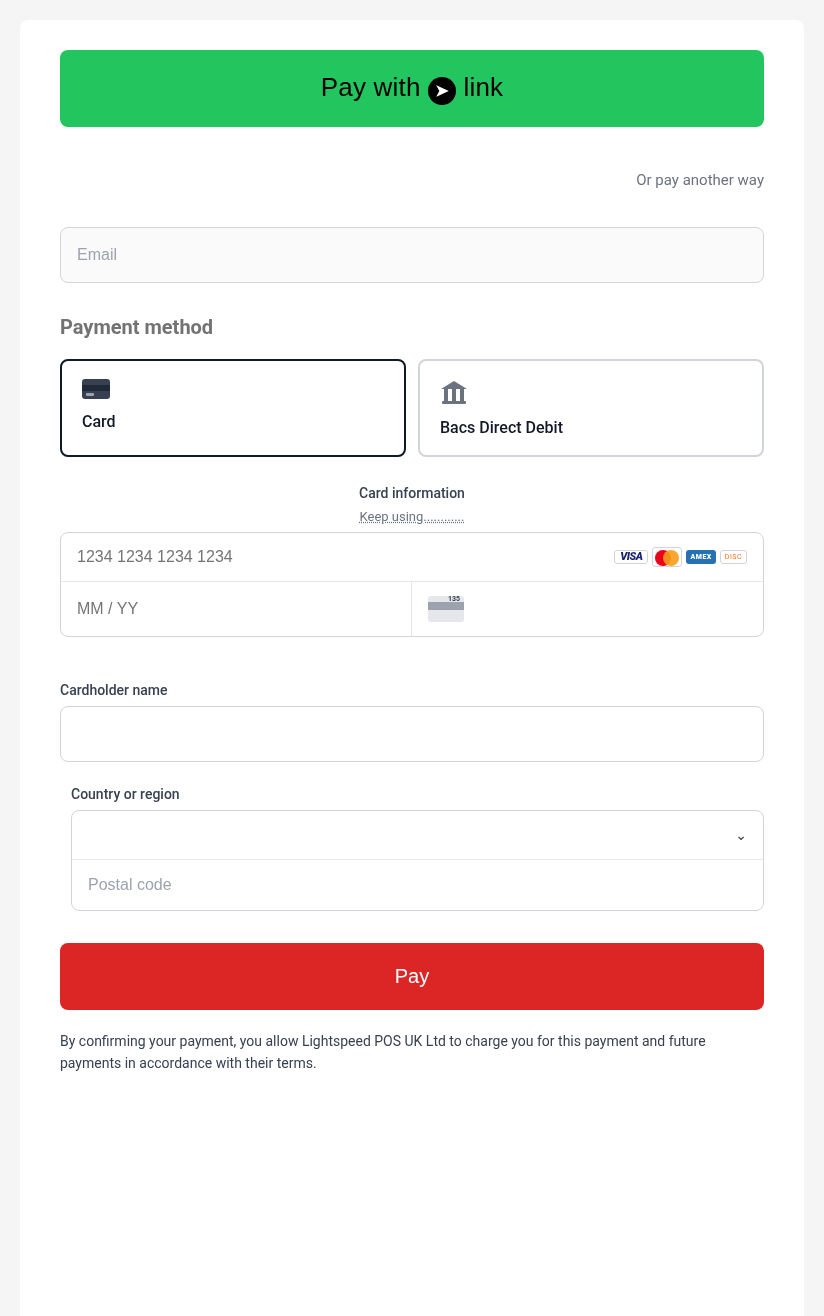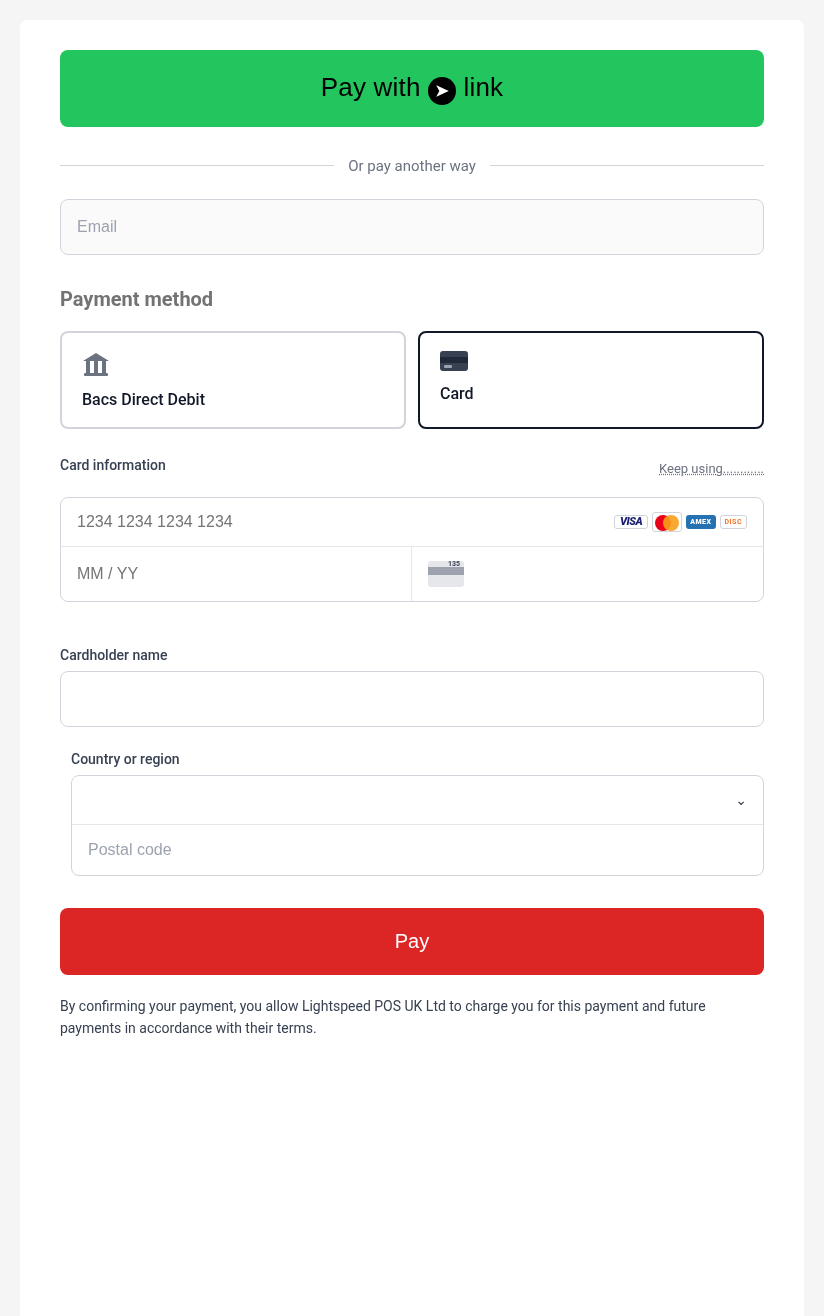--- a/index.html
+++ b/index.html
@@ -45,23 +45,24 @@
       width: 28px;
       height: 28px;
       background: #000;
       border-radius: 50%;
       color: #fff;
       font-size: 16px;
       font-weight: bold;
     }
     .divider-row {
       display: flex;
-      align-items: center;
+      align-items: flex-end;
       gap: 14px;
       margin-bottom: 24px;
+      flex-direction: column;
     }
     .divider-line {
       flex: 1;
       height: 1px;
       background: #d1d5db;
     }
     .divider-text {
       font-size: 15px;
       color: #6b7280;
       white-space: nowrap;
@@ -117,21 +118,22 @@
     .field-label {
       font-size: 14px;
       font-weight: 500;
       color: #374151;
       margin-bottom: 8px;
     }
     .card-info-header {
       display: flex;
       justify-content: space-between;
       align-items: center;
-      margin-bottom: 16px;
+      margin-bottom: 8px;
+      flex-direction: column;
     }
     .keep-using-text {
       font-size: 13px;
       color: #6b7280;
       text-decoration: underline dotted;
     }
     .card-input-group {
       border: 1.5px solid #d1d5db;
       border-radius: 8px;
       overflow: hidden;
@@ -210,21 +212,21 @@
       font-weight: 900;
       padding: 2px 4px;
       border-radius: 3px;
       letter-spacing: 0.5px;
     }
     .discover-badge {
       background: #fff;
       border: 1px solid #d1d5db;
       color: #f76f20;
       font-size: 7px;
-      font-weight: 700;
+      font-weight: 400;
       letter-spacing: 0.5px;
       padding: 2px 4px;
       border-radius: 3px;
     }
     .card-bottom-row {
       display: grid;
       grid-template-columns: 1fr 1fr;
     }
     .mm-yy-input, .cvc-input-wrap {
       padding: 14px 16px;
@@ -366,43 +368,43 @@
   </div>
 
   
   <input class="email-input" type="email" placeholder="Email" style="">
 
   
   <div>
     <div class="section-title">Payment method</div>
 
     <div class="payment-methods">
+
+      <div class="method-option selected">
+        <div class="method-icon card-icon-svg">
+          <svg width="28" height="20" viewBox="0 0 28 20">
+            <rect x="0" y="0" width="28" height="20" rx="3" fill="#374151"></rect>
+            <rect x="0" y="6" width="28" height="6" fill="#1f2937"></rect>
+            <rect x="4" y="14" width="8" height="3" rx="1" fill="#9ca3af"></rect>
+          </svg>
+        </div>
+        <span class="method-label">Card</span>
+      </div>
 
       <div class="method-option">
         <div class="bank-icon">
           <svg width="28" height="26" viewBox="0 0 28 26" fill="none">
             <polygon points="14,2 27,10 1,10" fill="#6b7280"></polygon>
             <rect x="4" y="10" width="4" height="12" fill="#6b7280"></rect>
             <rect x="12" y="10" width="4" height="12" fill="#6b7280"></rect>
             <rect x="20" y="10" width="4" height="12" fill="#6b7280"></rect>
             <rect x="2" y="22" width="24" height="3" rx="1" fill="#6b7280"></rect>
           </svg>
         </div>
         <span class="method-label">Bacs Direct Debit</span>
-      </div>
-
-      <div class="method-option selected">
-        <div class="method-icon card-icon-svg">
-          <svg width="28" height="20" viewBox="0 0 28 20">
-            <rect x="0" y="0" width="28" height="20" rx="3" fill="#374151"></rect>
-            <rect x="0" y="6" width="28" height="6" fill="#1f2937"></rect>
-            <rect x="4" y="14" width="8" height="3" rx="1" fill="#9ca3af"></rect>
-          </svg>
-        </div>
-        <span class="method-label">Card</span>
       </div>
     </div>
   </div>
 
   
   <div>
     <div class="card-info-header">
       <span class="field-label">Card information</span>
       <span class="keep-using-text">Keep using............</span>
     </div>

